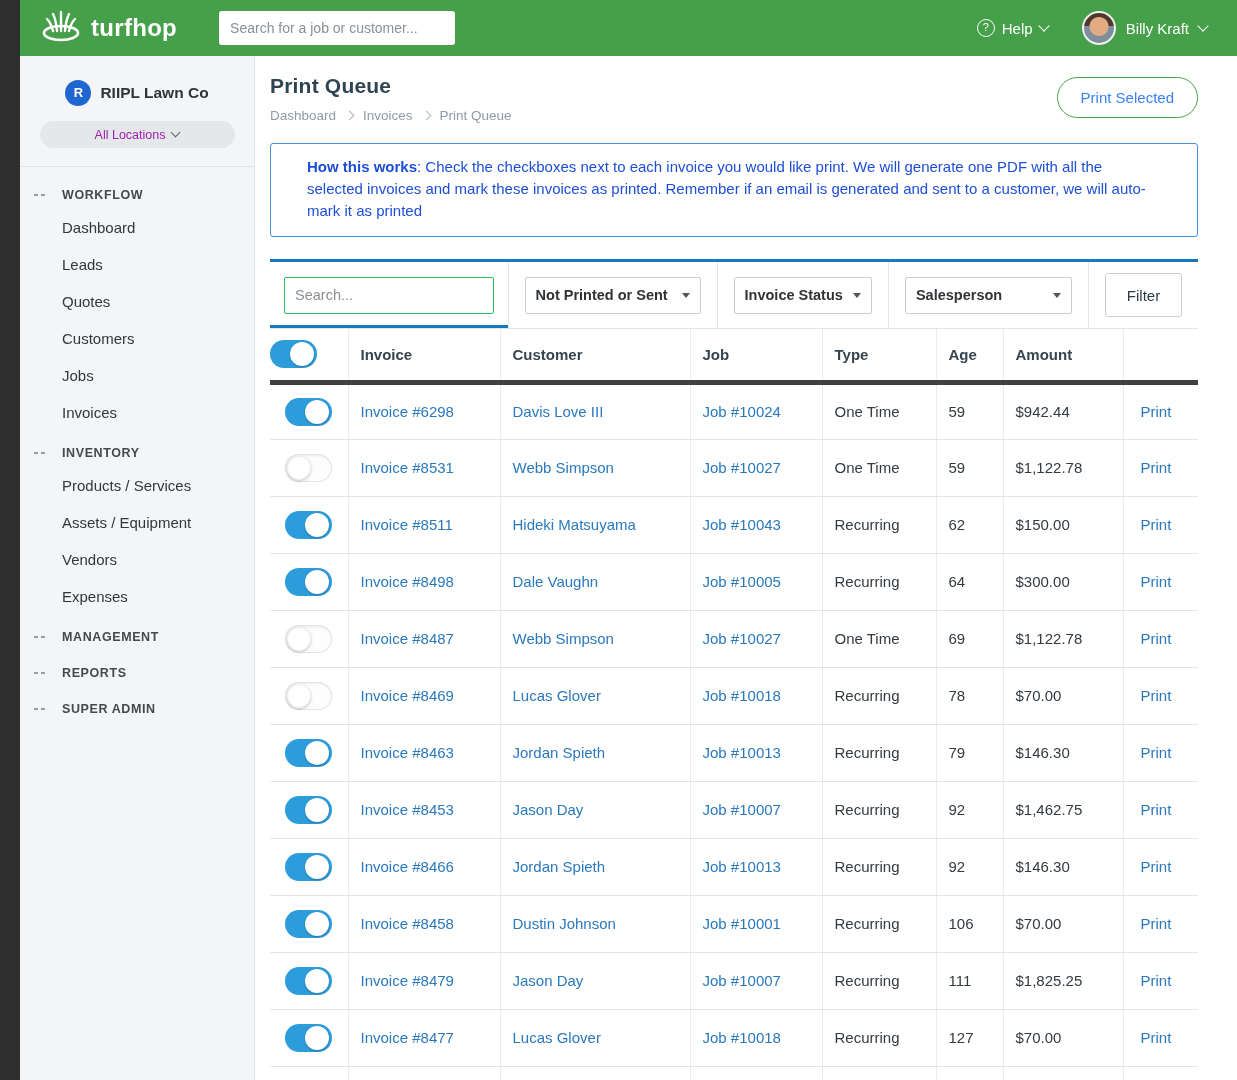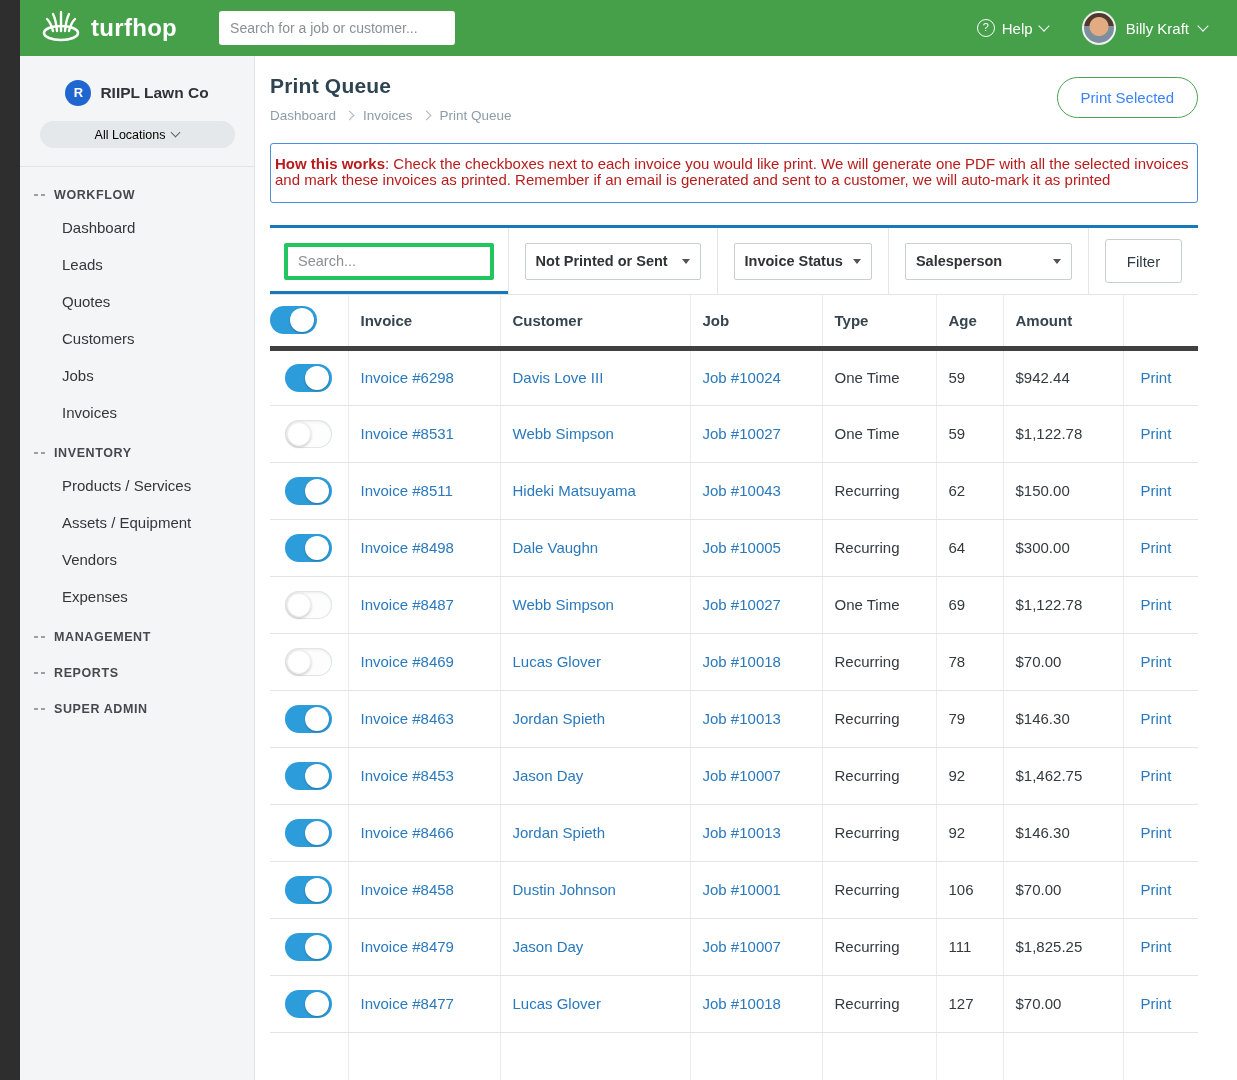--- a/index.html
+++ b/index.html
@@ -32,57 +32,57 @@
 
   
   .sidebar{position:absolute;left:20px;top:56px;width:235px;bottom:0;background:#f4f5f6;
            border-right:1px solid #e1e4e6;box-sizing:border-box;}
   .company{display:flex;align-items:center;justify-content:center;gap:9px;margin-top:24px;}
   .company-badge{width:26px;height:26px;border-radius:50%;background:#1f66d0;color:#fff;
            font-size:13px;font-weight:700;line-height:26px;text-align:center;display:inline-block;}
   .company-name{font-size:15.5px;font-weight:700;color:#2f3337;}
   .locations{margin:15px auto 0;width:195px;height:27px;background:#e5e8ea;border-radius:14px;
            display:flex;align-items:center;justify-content:center;gap:7px;font-size:12.5px;
-           color:#000000;cursor:pointer;}
+           color:#a21caf;cursor:pointer;}
   .locations .chev{width:6px;height:6px;border-width:1.4px;color:#5f6368;}
   .sidebar-divider{margin-top:18px;border-bottom:1px solid #e2e5e7;}
   .nav{padding-top:6px;}
-  .nav-heading{display:flex;align-items:center;gap:9px;padding:15px 0 7px 14px;cursor:pointer;}
+  .nav-heading{display:flex;align-items:center;gap:17px;padding:15px 0 7px 14px;cursor:pointer;}
   .dash-icon{display:inline-block;width:11px;height:2px;position:relative;}
   .dash-icon::before{content:"";position:absolute;left:0;top:0;width:4px;height:2px;background:#9aa0a6;}
   .dash-icon::after{content:"";position:absolute;right:0;top:0;width:4px;height:2px;background:#9aa0a6;}
   .nav-heading-label{font-size:12.5px;font-weight:700;letter-spacing:.6px;color:#45494d;}
   .nav-item{display:block;padding:10px 0 10px 42px;font-size:15px;color:#33373b;}
 
   
   .main{position:absolute;left:255px;top:56px;right:0;bottom:0;background:#fff;
         padding:18px 39px 0 15px;box-sizing:border-box;overflow:hidden;}
   .page-head{display:flex;justify-content:space-between;align-items:flex-start;}
   .page-title{margin:0;font-size:21px;font-weight:700;color:#2e4453;letter-spacing:.2px;}
   .breadcrumb{margin-top:10px;display:flex;align-items:center;gap:10px;font-size:13.5px;color:#8d9ca8;}
   .crumb-sep{display:inline-block;width:6px;height:6px;border-top:1.6px solid #a9b6c0;
         border-right:1.6px solid #a9b6c0;transform:rotate(45deg);}
   .print-selected{margin-top:3px;padding:11px 23px;border:1.5px solid #4aa24e;color:#3b82f6;
         background:#fff;border-radius:24px;font-size:15px;cursor:pointer;
         font-family:"Liberation Sans",sans-serif;}
-  .info-box{margin-top:20px;border:1px solid #4a90d9;border-radius:3px;padding:12px 4px 14px;
-        font-size:15px;line-height:16px;color:#b91c1c;}
+  .info-box{margin-top:20px;border:1px solid #4a90d9;border-radius:3px;padding:12px 36px 14px;
+        font-size:15px;line-height:22px;color:#1d4ed8;}
   .info-box b{font-weight:700;}
 
   
   .card{margin-top:22px;}
   .card-topline{height:3px;background:#1779ba;}
   .filterbar{display:flex;align-items:stretch;height:66px;border-bottom:1px solid #e4e4e4;background:#fff;}
   .fsec{display:flex;align-items:center;padding:0 16px;border-right:1px solid #e6e6e6;box-sizing:border-box;}
   .fsec.search-sec{width:241px;padding:0 14px;box-shadow:inset 0 -3px 0 #1779ba;}
   .fsec.printed-sec{width:211px;}
   .fsec.status-sec{width:173px;}
   .fsec.sales-sec{width:202px;}
   .fsec.button-sec{flex:1;border-right:none;justify-content:center;}
-  .table-search{width:100%;height:37px;border:4px solid #22c55e;border-radius:2px;padding:0 10px;
+  .table-search{width:100%;height:37px;border:1px solid #22c55e;border-radius:2px;padding:0 10px;
         font-size:14.5px;color:#333;outline:none;box-sizing:border-box;
         font-family:"Liberation Sans",sans-serif;}
   .table-search::placeholder{color:#8a9095;}
   .select{width:100%;height:37px;border:1px solid #c9ced2;border-radius:2px;background:#fff;
         display:flex;align-items:center;justify-content:space-between;padding:0 10px;
         box-sizing:border-box;font-size:14.5px;color:#2f3337;cursor:pointer;font-weight:bold;}
   .tri{width:0;height:0;border-left:4px solid transparent;border-right:4px solid transparent;
         border-top:5px solid #555;}
   .filter-btn{width:77px;height:44px;border:1px solid #c9ced2;border-radius:3px;background:#fff;
         font-size:15px;color:#2f3a42;cursor:pointer;font-family:"Liberation Sans",sans-serif;}

